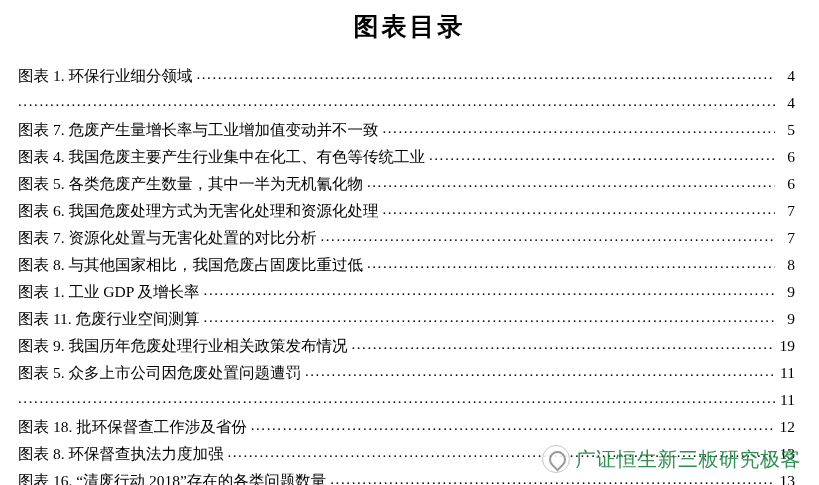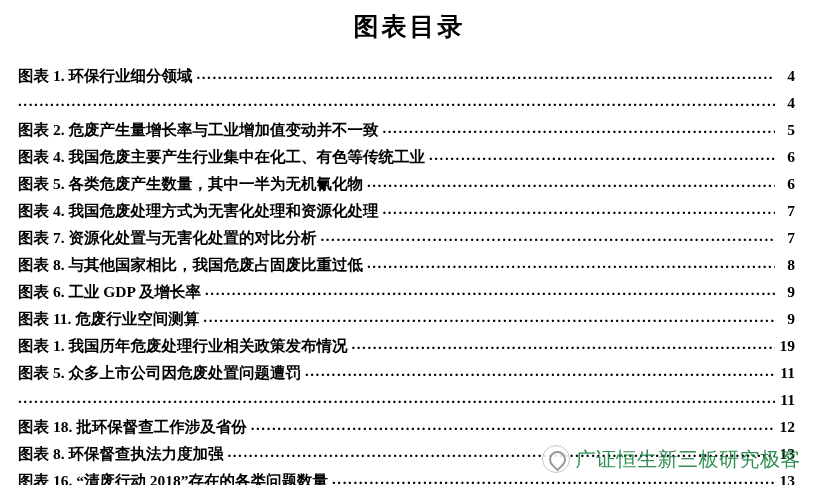--- a/index.html
+++ b/index.html
@@ -37,21 +37,20 @@
     padding: 0 16px 0 10px;
   }
   .toc-entry {
     display: flex;
     align-items: flex-end;
     font-size: 15.5px;
     line-height: 17px;
     height: 27px;
     white-space: nowrap;
     overflow: hidden;
-    font-weight: bold;
   }
   .toc-label {
     flex: 0 0 auto;
     padding-right: 4px;
   }
   .toc-dots {
     flex: 1 1 auto;
     overflow: hidden;
     white-space: nowrap;
     font-size: 15px;
@@ -118,69 +117,69 @@
       <span class="toc-dots">..........................................................................................................................................................</span>
       <span class="toc-page">4</span>
     </div>
 
     <div class="toc-entry">
       <span class="toc-dots">..........................................................................................................................................................</span>
       <span class="toc-page">4</span>
     </div>
 
     <div class="toc-entry">
-      <span class="toc-label">图表 2.   危废产生量增长率与工业增加值变动并不一致</span>
+      <span class="toc-label">图表 7.   危废产生量增长率与工业增加值变动并不一致</span>
       <span class="toc-dots">..........................................................................................................................................................</span>
       <span class="toc-page">5</span>
     </div>
 
     <div class="toc-entry">
       <span class="toc-label">图表 4.   我国危废主要产生行业集中在化工、有色等传统工业</span>
       <span class="toc-dots">..........................................................................................................................................................</span>
       <span class="toc-page">6</span>
     </div>
 
     <div class="toc-entry">
       <span class="toc-label">图表 5.   各类危废产生数量，其中一半为无机氰化物</span>
       <span class="toc-dots">..........................................................................................................................................................</span>
       <span class="toc-page">6</span>
     </div>
 
     <div class="toc-entry">
-      <span class="toc-label">图表 4.   我国危废处理方式为无害化处理和资源化处理</span>
+      <span class="toc-label">图表 6.   我国危废处理方式为无害化处理和资源化处理</span>
       <span class="toc-dots">..........................................................................................................................................................</span>
       <span class="toc-page">7</span>
     </div>
 
     <div class="toc-entry">
       <span class="toc-label">图表 7.   资源化处置与无害化处置的对比分析</span>
       <span class="toc-dots">..........................................................................................................................................................</span>
       <span class="toc-page">7</span>
     </div>
 
     <div class="toc-entry">
       <span class="toc-label">图表 8.   与其他国家相比，我国危废占固废比重过低</span>
       <span class="toc-dots">..........................................................................................................................................................</span>
       <span class="toc-page">8</span>
     </div>
 
     <div class="toc-entry">
-      <span class="toc-label">图表 6.   工业 GDP 及增长率</span>
+      <span class="toc-label">图表 1.   工业 GDP 及增长率</span>
       <span class="toc-dots">..........................................................................................................................................................</span>
       <span class="toc-page">9</span>
     </div>
 
     <div class="toc-entry">
       <span class="toc-label">图表 11.  危废行业空间测算</span>
       <span class="toc-dots">..........................................................................................................................................................</span>
       <span class="toc-page">9</span>
     </div>
 
     <div class="toc-entry">
-      <span class="toc-label">图表 1.   我国历年危废处理行业相关政策发布情况</span>
+      <span class="toc-label">图表 9.   我国历年危废处理行业相关政策发布情况</span>
       <span class="toc-dots">..........................................................................................................................................................</span>
       <span class="toc-page">19</span>
     </div>
 
     <div class="toc-entry">
       <span class="toc-label">图表 5.  众多上市公司因危废处置问题遭罚</span>
       <span class="toc-dots">..........................................................................................................................................................</span>
       <span class="toc-page">11</span>
     </div>
 

